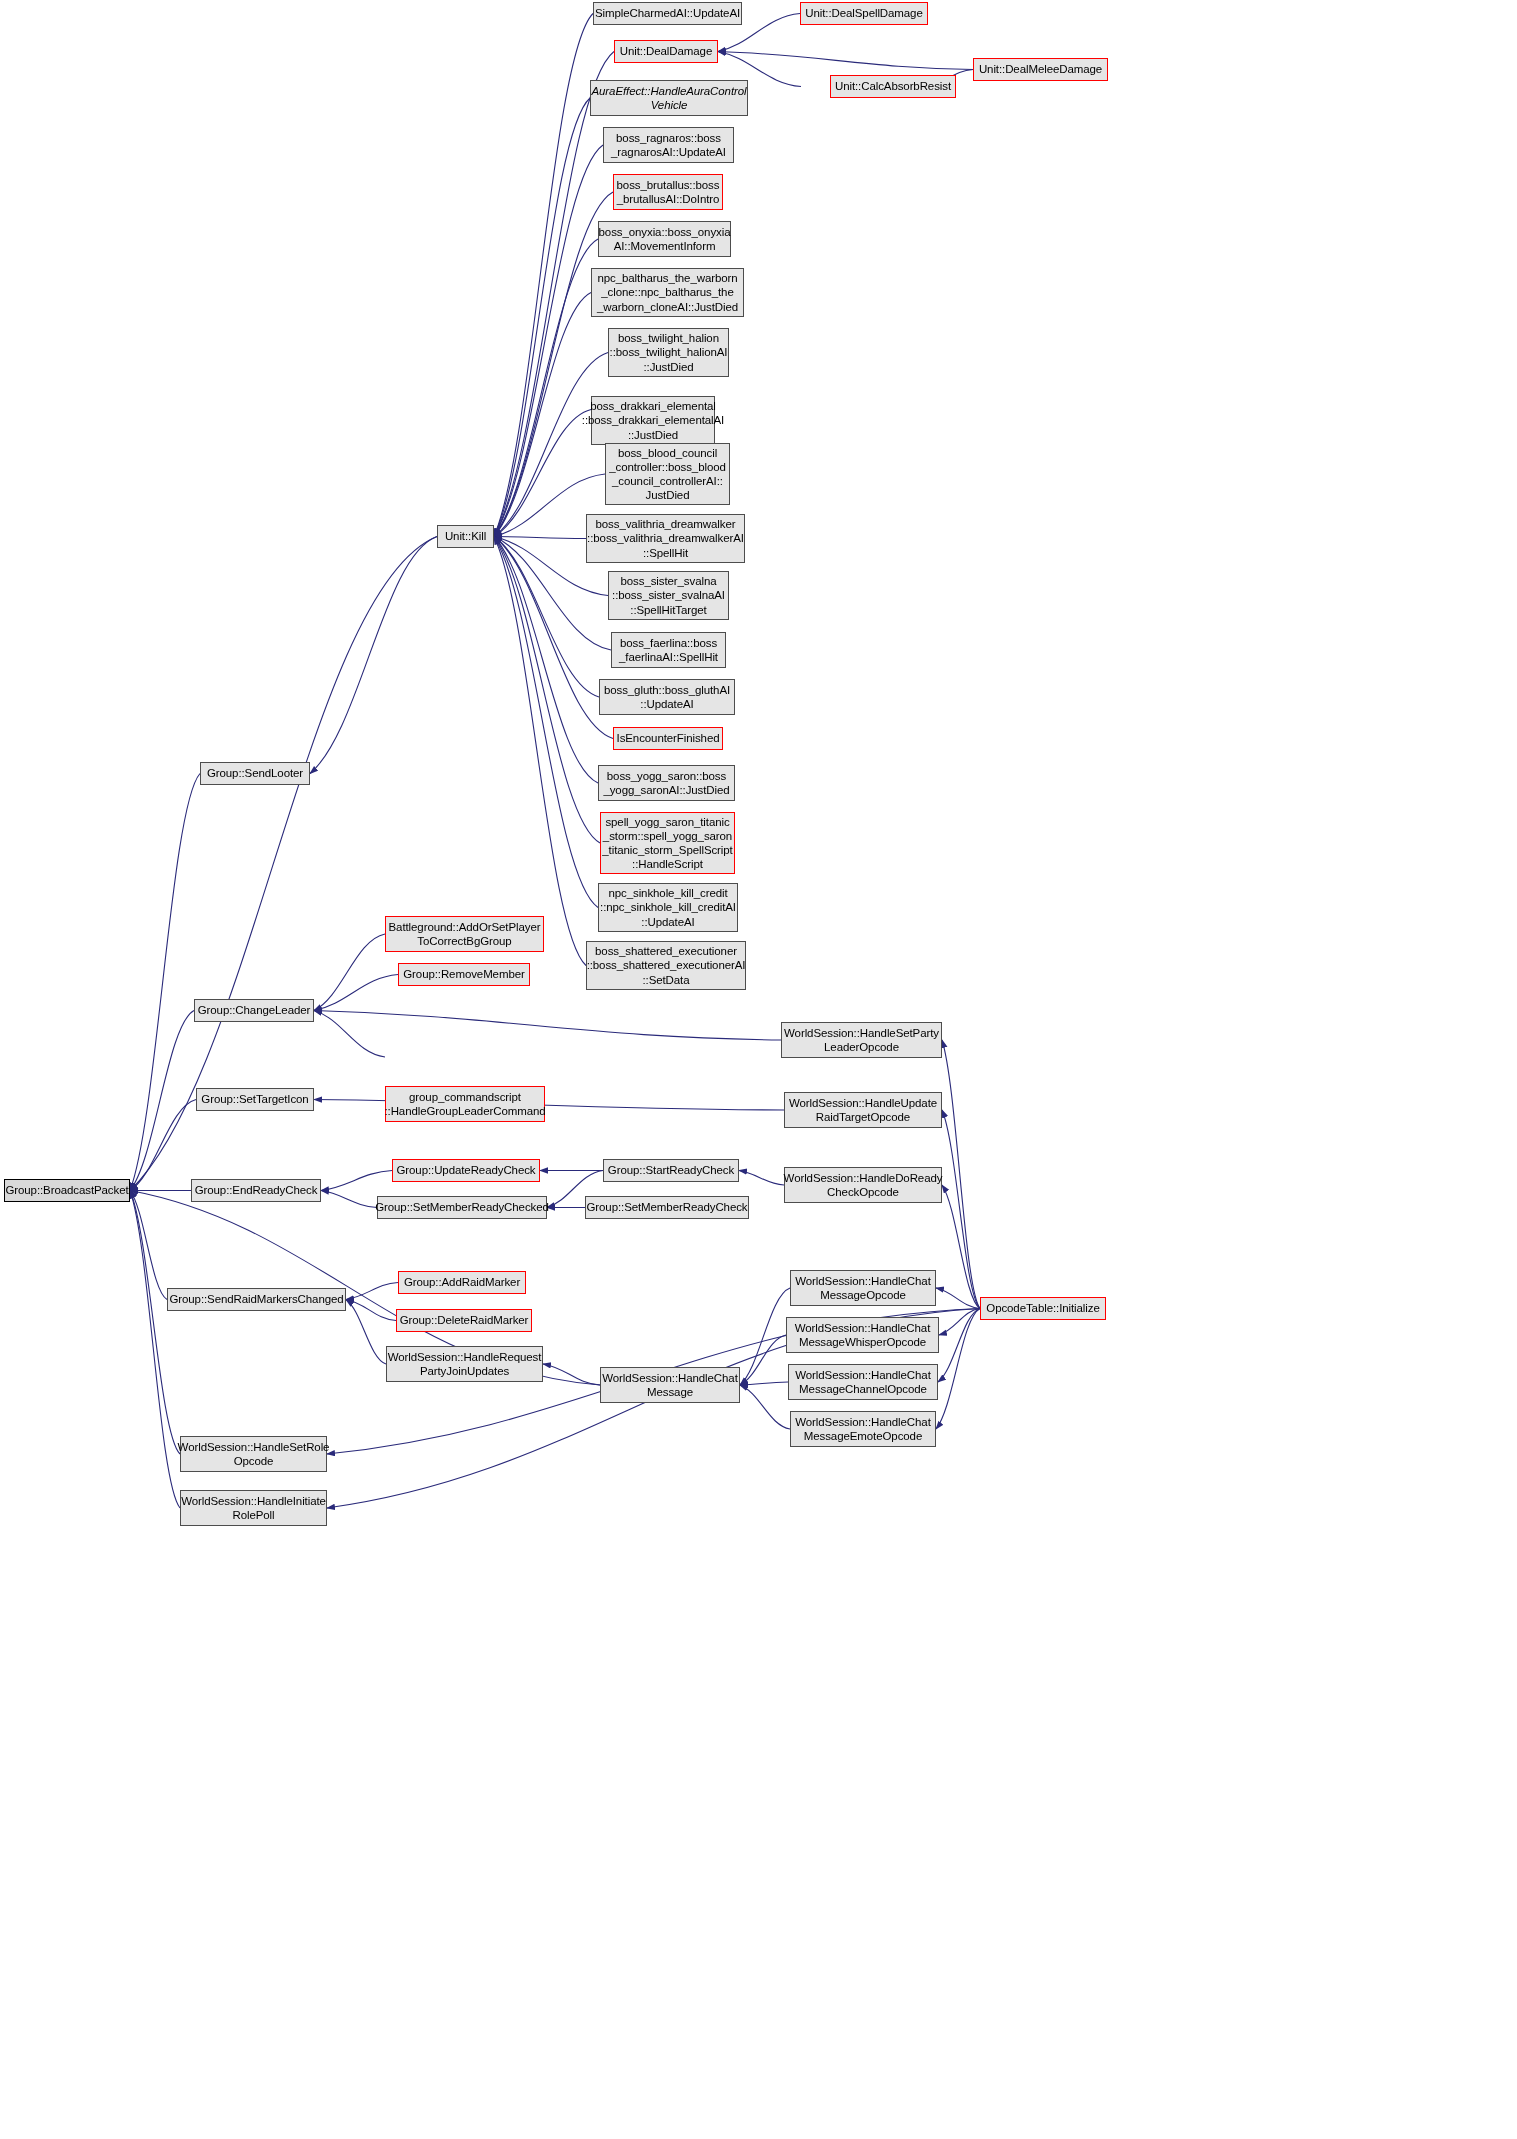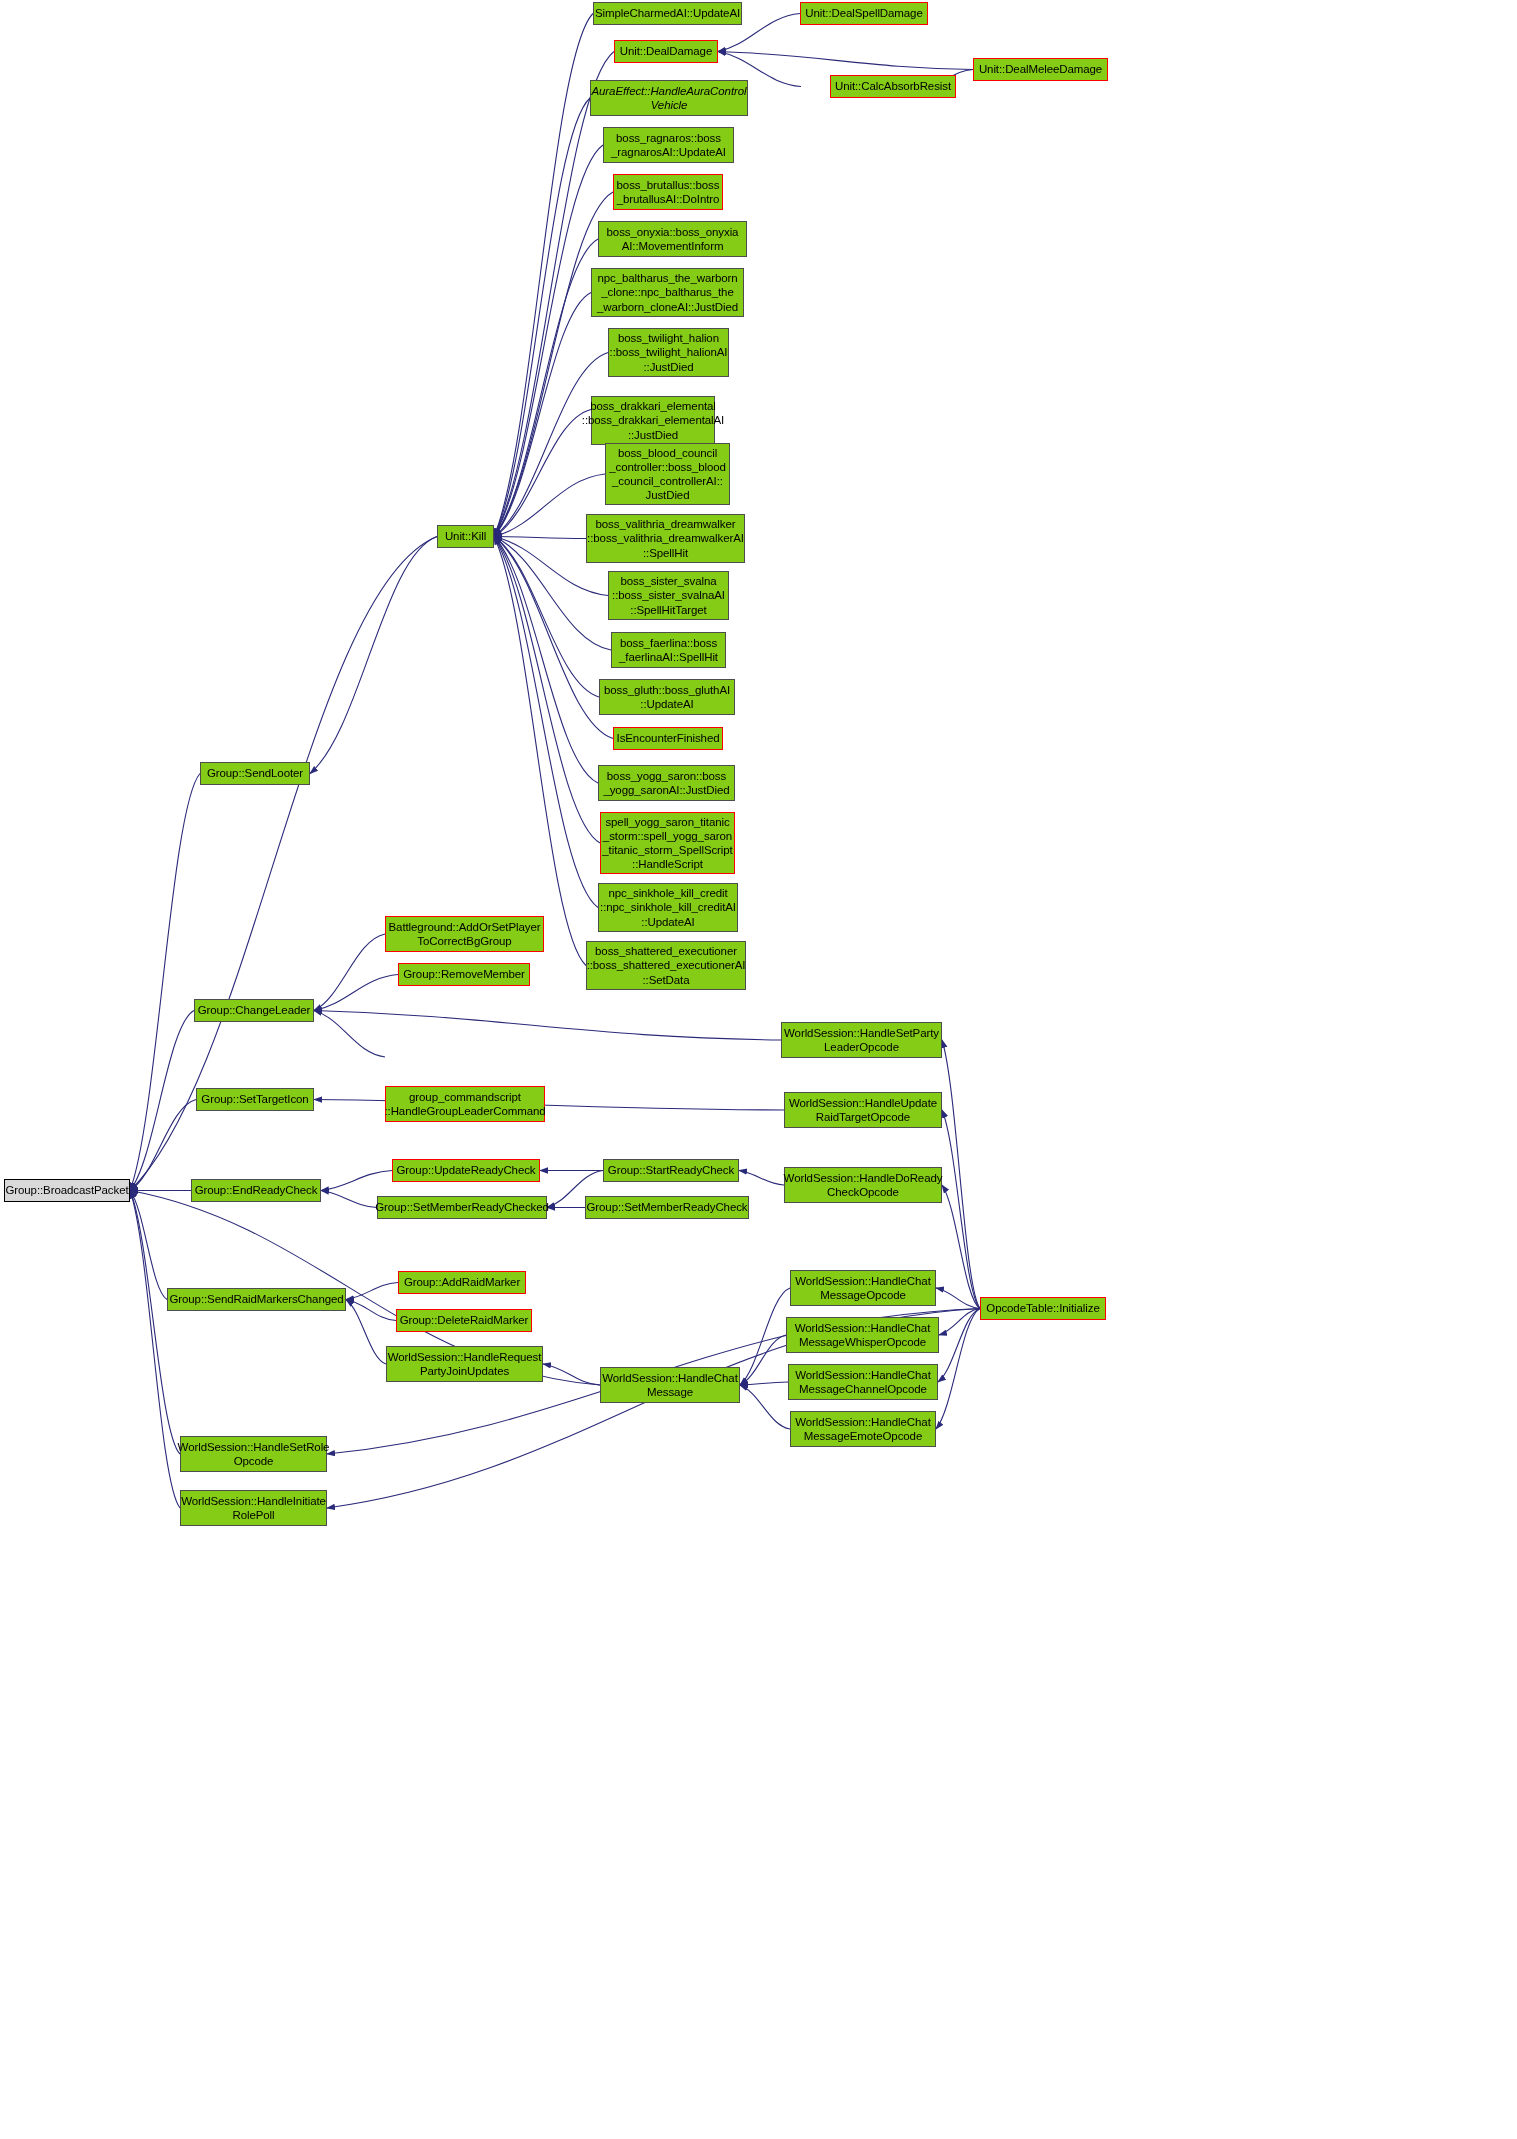--- a/index.html
+++ b/index.html
@@ -5,21 +5,21 @@
 <style>
   html,body{margin:0;padding:0;background:#ffffff;}
   body{font-family:"Liberation Sans", sans-serif;}
   #canvas{position:relative;width:1517px;height:2139px;background:#ffffff;overflow:hidden;}
   #edges{position:absolute;left:0;top:0;width:1517px;height:2139px;}
   .node{
     position:absolute;
     box-sizing:border-box;
     display:flex;align-items:center;justify-content:center;
     text-align:center;
-    background:#84cc16;
+    background:#e5e5e5;
     color:#000000;
     font-size:11.5px;
     line-height:1.22;
     letter-spacing:-0.1px;
     white-space:pre-line;
     padding:1px 2px;
     z-index:5;
   }
   .node.gray{border:1.3px solid #4d4d4d;}
   .node.red{border:1.3px solid #ff0000;}
@@ -105,21 +105,21 @@
       <div class="node red" style="left: 614px; top: 40px; width: 104px; height: 23px;">Unit::DealDamage</div>
       <div class="node red" style="left: 800px; top: 2px; width: 128px; height: 23px;">Unit::DealSpellDamage</div>
       <div class="node red" style="left: 801px; top: 75px; width: 126px; height: 23px; margin-left: 29px;">Unit::CalcAbsorbResist</div>
       <div class="node red" style="left: 973px; top: 58px; width: 135px; height: 23px;">Unit::DealMeleeDamage</div>
       <div class="node gray" style="left: 590px; top: 80px; width: 158px; height: 36px; font-style: italic;">AuraEffect::HandleAuraControl
 Vehicle</div>
       <div class="node gray" style="left: 603px; top: 127px; width: 131px; height: 36px;">boss_ragnaros::boss
 _ragnarosAI::UpdateAI</div>
       <div class="node red" style="left: 613px; top: 174px; width: 110px; height: 36px;">boss_brutallus::boss
 _brutallusAI::DoIntro</div>
-      <div class="node gray" style="left: 598px; top: 221px; width: 149px; height: 36px;">boss_onyxia::boss_onyxia
+      <div class="node gray" style="left: 598px; top: 221px; width: 133px; height: 36px;">boss_onyxia::boss_onyxia
 AI::MovementInform</div>
       <div class="node gray" style="left: 591px; top: 268px; width: 153px; height: 49px;">npc_baltharus_the_warborn
 _clone::npc_baltharus_the
 _warborn_cloneAI::JustDied</div>
       <div class="node gray" style="left: 608px; top: 328px; width: 121px; height: 49px;">boss_twilight_halion
 ::boss_twilight_halionAI
 ::JustDied</div>
       <div class="node gray" style="left: 591px; top: 396px; width: 124px; height: 49px;">boss_drakkari_elemental
 ::boss_drakkari_elementalAI
 ::JustDied</div>

